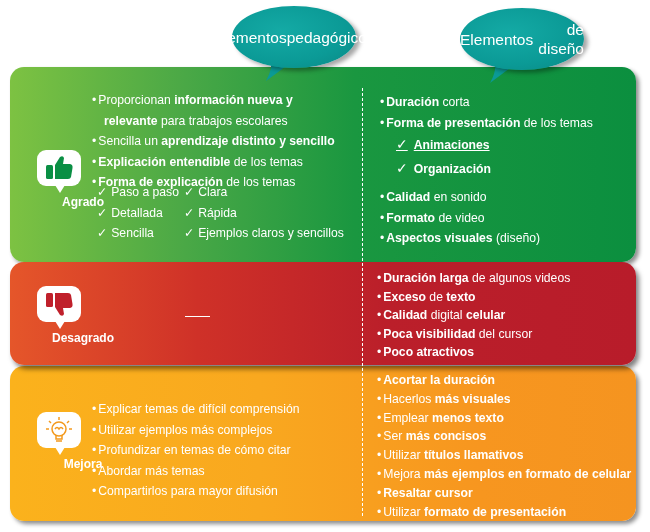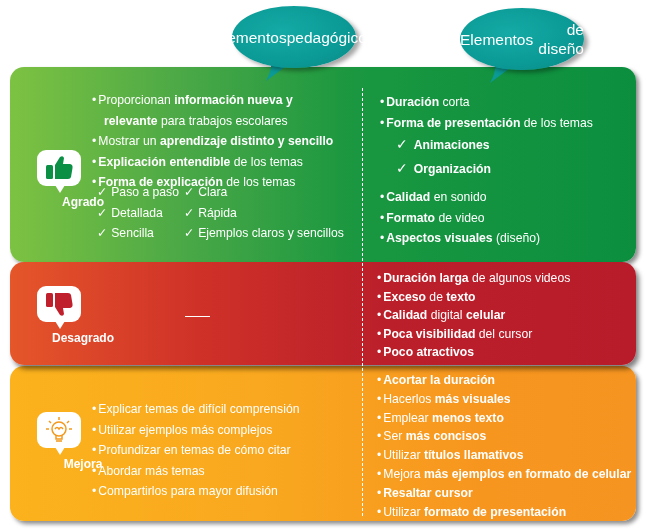--- a/index.html
+++ b/index.html
@@ -85,37 +85,37 @@
   <svg width="30" height="26" viewBox="0 0 30 26">
     <rect x="2" y="10" width="7" height="14" rx="1.5" fill="#0a8f44"></rect>
     <path d="M11 10 L16 2 Q19 0 20 3 L19 9 L26 9 Q29 9.5 28.5 13 L27 22 Q26.5 24 24 24 L11 24 Z" fill="#0a8f44"></path>
   </svg>
 </div>
 <div class="cat-label" style="left:24px;top:195px;">Agrado</div>
 
 <div class="col" id="agrado-ped" style="left:92px;top:90px;">
     <div class="bul"><span>Proporcionan </span><b>información nueva y</b></div>
     <div class="indent"><b>relevante</b><span> para trabajos escolares</span></div>
-    <div class="bul"><span>Mostrar un </span><b>aprendizaje distinto y sencillo</b></div>
+    <div class="bul"><span>Sencilla un </span><b>aprendizaje distinto y sencillo</b></div>
     <div class="bul"><b>Explicación entendible</b><span> de los temas</span></div>
     <div class="bul"><b>Forma de explicación</b><span> de los temas</span></div>
   </div>
 <div class="col checkgrid" id="agrado-checks" style="left:92px;top:182px;">
     <div class="check">Paso a paso</div>
     <div class="check">Clara</div>
     <div class="check">Detallada</div>
     <div class="check">Rápida</div>
     <div class="check">Sencilla</div>
     <div class="check">Ejemplos claros y sencillos</div>
   </div>
 
 <div class="col" id="agrado-design" style="left:380px;top:92px;">
     <div class="bul"><b>Duración</b><span> corta</span></div>
     <div class="bul"><b>Forma de presentación</b><span> de los temas</span></div>
-    <div class="subcheck" style="line-height: 23px;">Animaciones</div>
+    <div class="subcheck" style="line-height: 23px; text-decoration: underline;">Animaciones</div>
     <div class="subcheck" style="line-height: 23px;">Organización</div>
     <div style="height: 6px;"></div>
     <div class="bul"><b>Calidad</b><span> en sonido</span></div>
     <div class="bul"><b>Formato</b><span> de video</span></div>
     <div class="bul"><b>Aspectos visuales</b><span> (diseño)</span></div>
   </div>
 
 <div class="icon-card" style="left:37px;top:286px;">
   <svg width="30" height="26" viewBox="0 0 30 26">
     <rect x="2" y="2" width="7" height="14" rx="1.5" fill="#c0202b"></rect>

